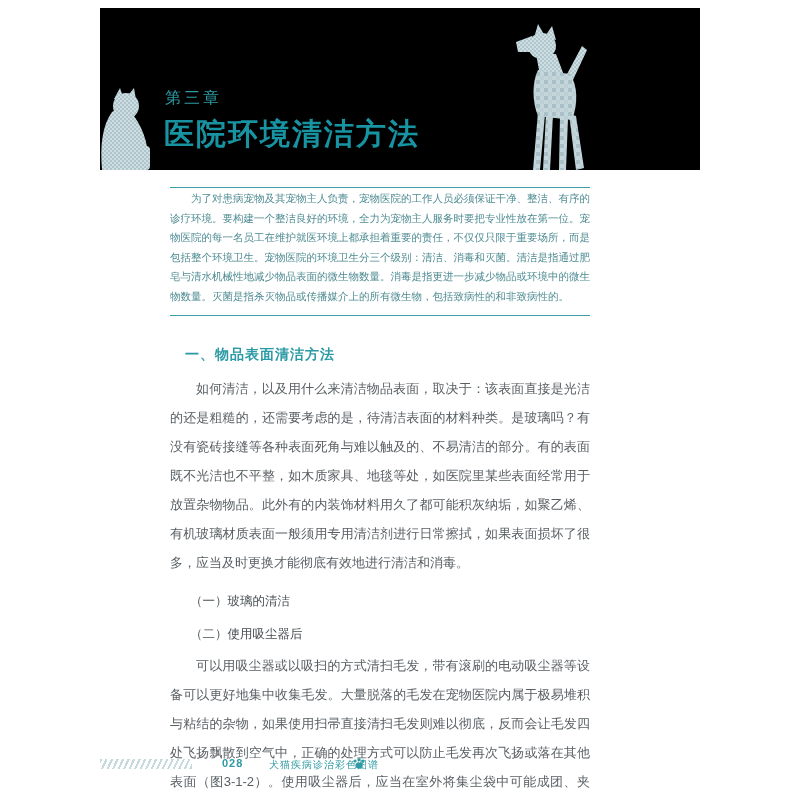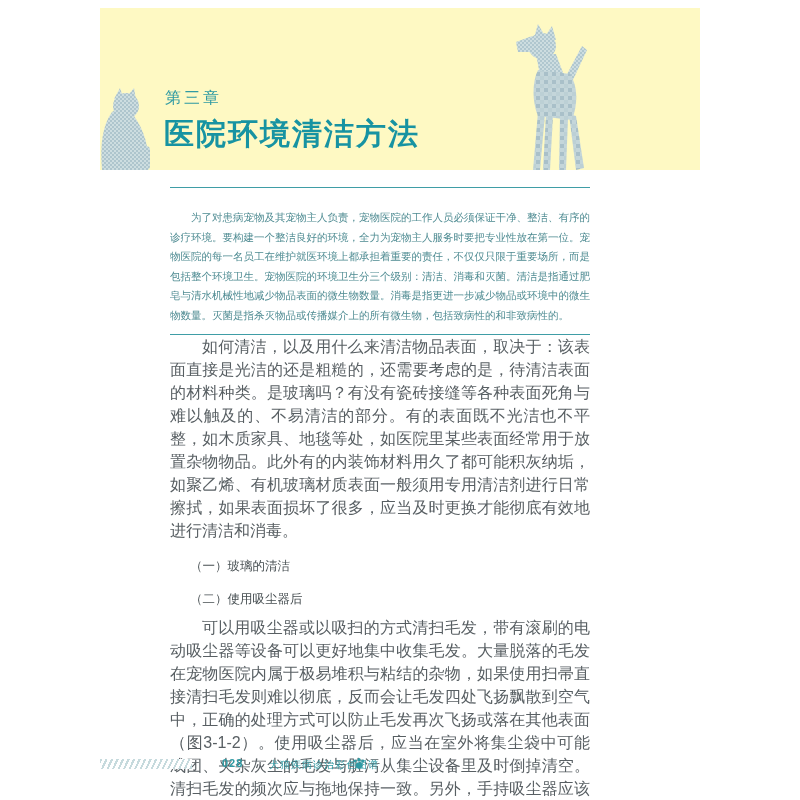--- a/index.html
+++ b/index.html
@@ -3,50 +3,50 @@
 <meta charset="utf-8">
 <style>
   html,body{margin:0;padding:0;background:#ffffff;}
   .page{
     position:relative;width:800px;height:800px;background:#ffffff;overflow:hidden;
     font-family:"Liberation Sans","DejaVu Sans",sans-serif;
   }
   
   .banner{
     position:absolute;left:100px;top:8px;width:600px;height:162px;
-    background:#fef9c3;overflow:hidden;
+    background:#000000;overflow:hidden;
   }
   .chapter-label{
     position:absolute;left:65px;top:80px;
     font-size:16px;color:#2f9aa3;letter-spacing:3px;
   }
   .chapter-title{
     position:absolute;left:64px;top:106px;
     font-size:30px;font-weight:bold;color:#1793a2;letter-spacing:2px;
   }
   .cat-svg{position:absolute;left:0;bottom:0;}
   .dog-svg{position:absolute;left:412px;top:16px;}
   
   .content{position:absolute;left:170px;top:180px;width:420px;}
   .rule{border:none;border-top:1.5px solid #3f9da6;margin:0;}
   .rule-top{margin-top:7px;}
   .intro{
     font-size:10.5px;line-height:19.5px;color:#4e8b92;
-    text-align:justify;text-indent:2em;margin:20px 0 9px 0;
+    text-align:justify;text-indent:2em;margin:1px 0 9px 0;
   }
   .sec-heading{
     font-size:14px;font-weight:bold;color:#2b9aa5;
     margin:30px 0 10px 0;padding-left:15px;letter-spacing:1px;
   }
   .sub-heading{
     font-size:12.5px;font-weight:normal;color:#474f52;
     margin:16px 0 8px 0;padding-left:20px;
   }
   .body-para{
-    font-size:16px;line-height:23px;color:#585f63;
+    font-size:13px;line-height:29px;color:#585f63;
     text-align:justify;text-indent:2em;margin:0 0 6px 0;
   }
   
   .footer{position:absolute;left:100px;top:754px;width:600px;height:20px;}
   .hatch{
     position:absolute;left:0;top:5px;width:92px;height:10px;
     background:repeating-linear-gradient(115deg,#c6dadd 0px,#c6dadd 2px,#ffffff 2px,#ffffff 5px);
   }
   .pagenum{
     position:absolute;left:122px;top:3px;
@@ -121,20 +121,21 @@
         <polygon points="57,90 64,92 72,144 64,146"></polygon>
       </g>
     </svg>
   </div>
 
   <div class="content">
     <hr class="rule rule-top">
     <p class="intro">为了对患病宠物及其宠物主人负责，宠物医院的工作人员必须保证干净、整洁、有序的诊疗环境。要构建一个整洁良好的环境，全力为宠物主人服务时要把专业性放在第一位。宠物医院的每一名员工在维护就医环境上都承担着重要的责任，不仅仅只限于重要场所，而是包括整个环境卫生。宠物医院的环境卫生分三个级别：清洁、消毒和灭菌。清洁是指通过肥皂与清水机械性地减少物品表面的微生物数量。消毒是指更进一步减少物品或环境中的微生物数量。灭菌是指杀灭物品或传播媒介上的所有微生物，包括致病性的和非致病性的。</p>
     <hr class="rule">
 
+    <div class="sec-heading">一、物品表面清洁方法</div>
     <p class="body-para">如何清洁，以及用什么来清洁物品表面，取决于：该表面直接是光洁的还是粗糙的，还需要考虑的是，待清洁表面的材料种类。是玻璃吗？有没有瓷砖接缝等各种表面死角与难以触及的、不易清洁的部分。有的表面既不光洁也不平整，如木质家具、地毯等处，如医院里某些表面经常用于放置杂物物品。此外有的内装饰材料用久了都可能积灰纳垢，如聚乙烯、有机玻璃材质表面一般须用专用清洁剂进行日常擦拭，如果表面损坏了很多，应当及时更换才能彻底有效地进行清洁和消毒。</p>
 
     <div class="sub-heading">（一）玻璃的清洁</div>
 
     <div class="sub-heading">（二）使用吸尘器后</div>
     <p class="body-para">可以用吸尘器或以吸扫的方式清扫毛发，带有滚刷的电动吸尘器等设备可以更好地集中收集毛发。大量脱落的毛发在宠物医院内属于极易堆积与粘结的杂物，如果使用扫帚直接清扫毛发则难以彻底，反而会让毛发四处飞扬飘散到空气中，正确的处理方式可以防止毛发再次飞扬或落在其他表面（图3-1-2）。使用吸尘器后，应当在室外将集尘袋中可能成团、夹杂灰尘的毛发与脏污从集尘设备里及时倒掉清空。清扫毛发的频次应与拖地保持一致。另外，手持吸尘器应该每天至少使用两次。</p>
   </div>
 
   <div class="footer">
     <div class="hatch"></div>

